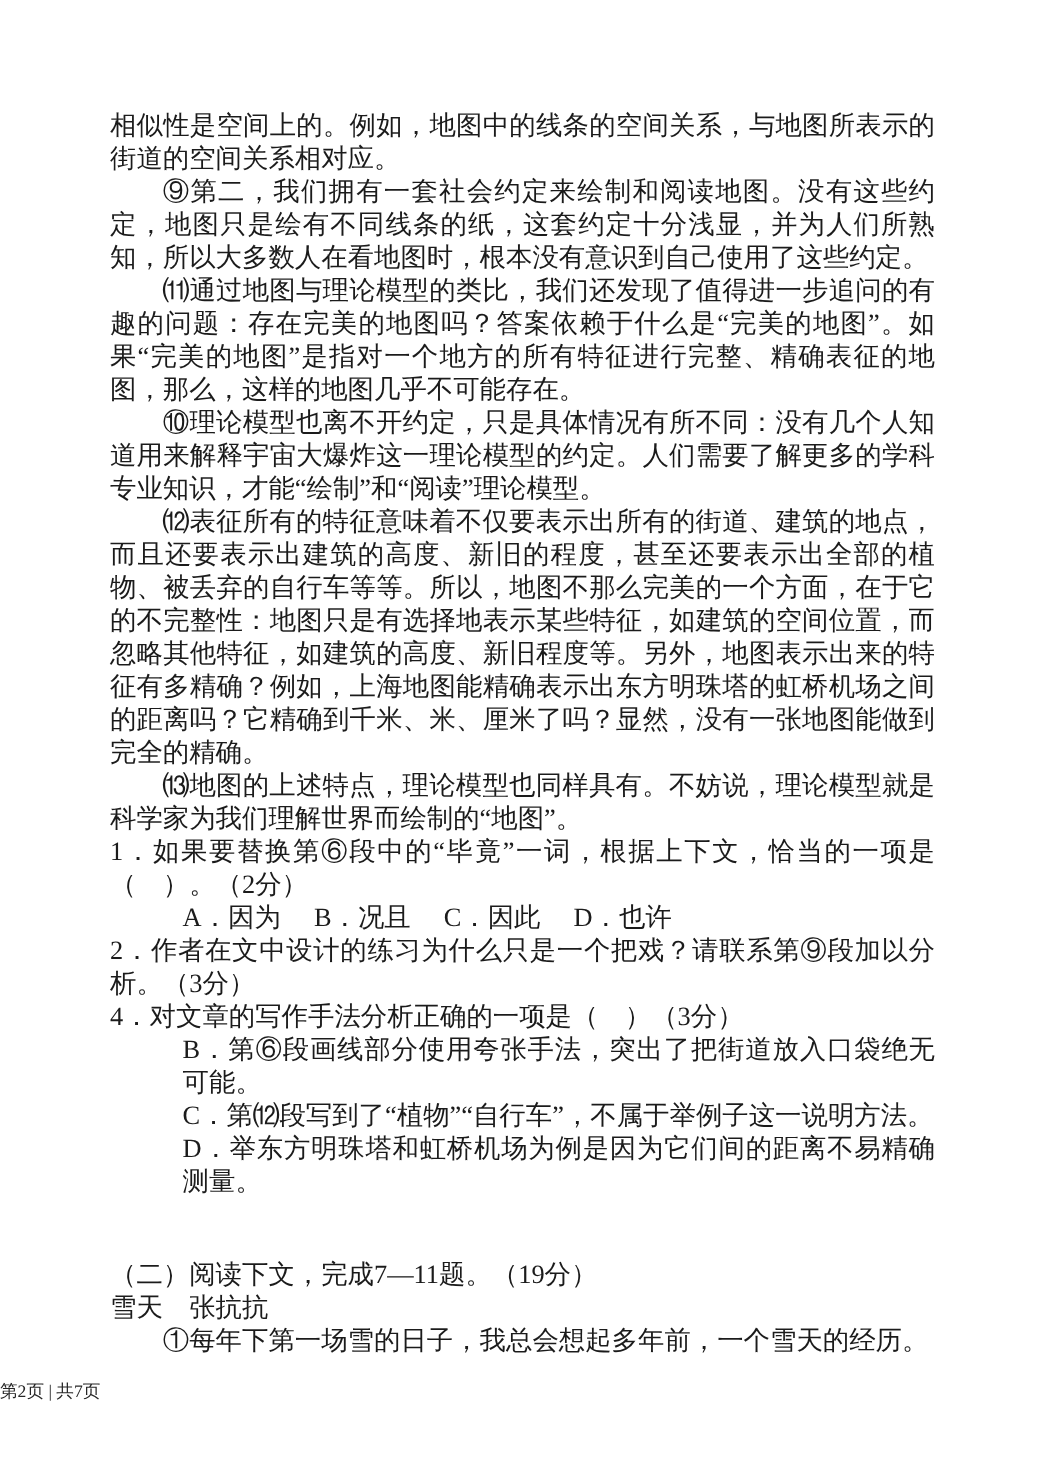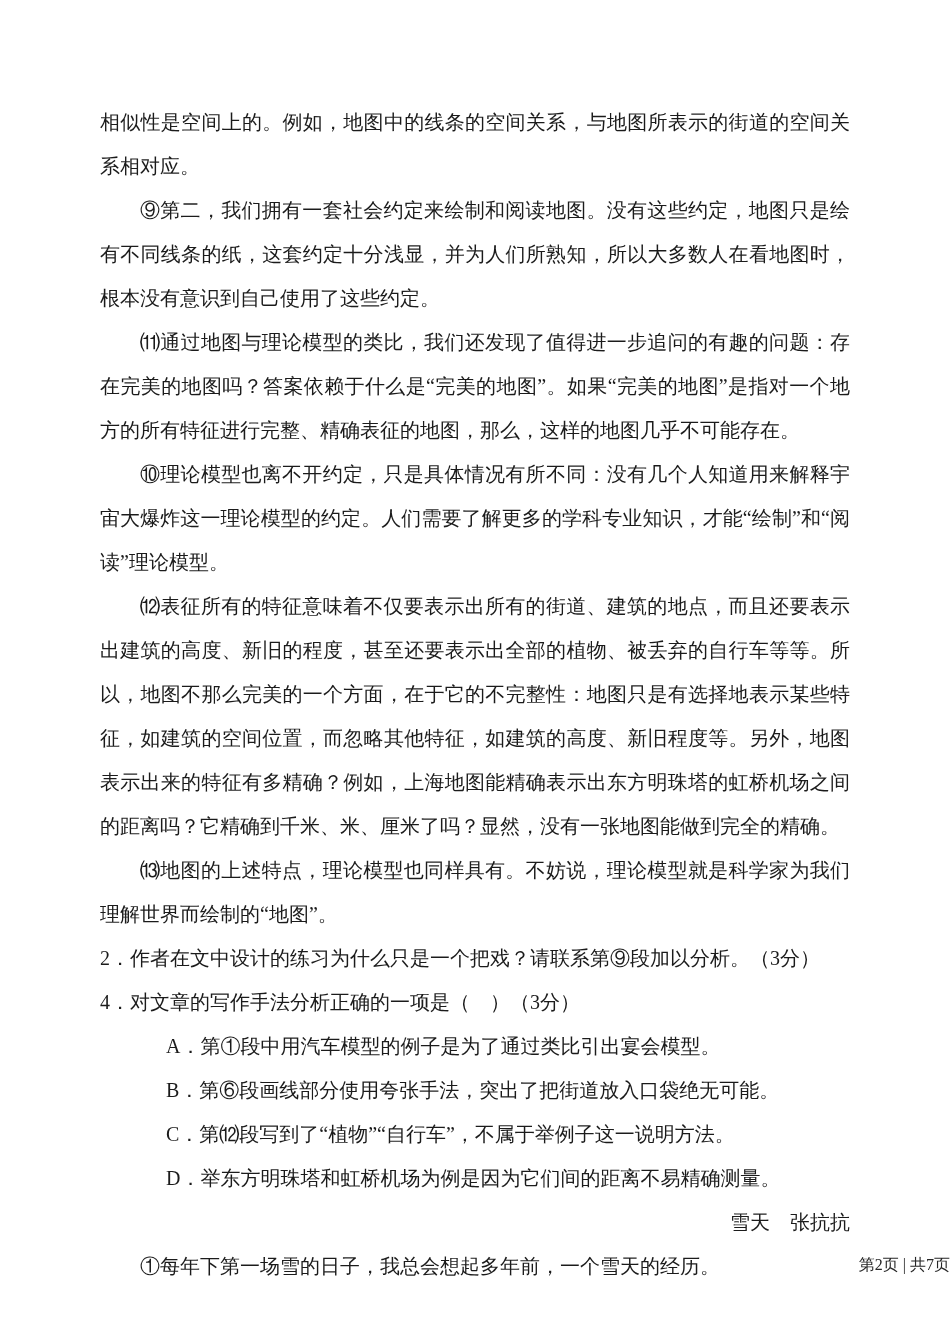--- a/index.html
+++ b/index.html
@@ -11,22 +11,22 @@
     background: #ffffff;
     font-family: "Liberation Serif", "DejaVu Serif", serif;
     color: #1b1b1b;
     overflow: hidden;
   }
   .content {
     position: absolute;
     left: 100px;
     right: 100px;
     top: 100px;
-    font-size: 20px;
-    line-height: 44px;
+    font-size: 24px;
+    line-height: 30px;
     text-align: justify;
     word-break: break-all;
   }
   .para { text-indent: 2em; }
   .no-indent { text-indent: 0; }
   .q-line { text-indent: 0; }
   .options-inline {
     display: flex;
     gap: 30px;
     padding-left: 66px;
@@ -34,57 +34,66 @@
   .option-line { padding-left: 66px; text-indent: 0; }
   .blank {
     display: inline-block;
     width: 76px;
     height: 1px;
     border-bottom: 2px solid #111111;
     vertical-align: -4px;
     margin-right: 8px;
   }
   .section2-header { margin-top: 54px; text-indent: 0; }
-  .essay-title { text-align: right; text-indent: 0; }
+  .essay-title { text-align: left; text-indent: 0; }
   .footer {
     position: absolute;
     left: 0;
     right: 0;
     bottom: 68px;
-    text-align: right;
+    text-align: left;
     font-size: 16px;
     color: #262626;
   }
 </style>
 </head>
 <body>
 
 <div class="page">
   <div class="content">
 
     <p class="para no-indent">相似性是空间上的。例如，地图中的线条的空间关系，与地图所表示的街道的空间关系相对应。</p>
     <p class="para">⑨第二，我们拥有一套社会约定来绘制和阅读地图。没有这些约定，地图只是绘有不同线条的纸，这套约定十分浅显，并为人们所熟知，所以大多数人在看地图时，根本没有意识到自己使用了这些约定。</p>
     <p class="para">⑾通过地图与理论模型的类比，我们还发现了值得进一步追问的有趣的问题：存在完美的地图吗？答案依赖于什么是“完美的地图”。如果“完美的地图”是指对一个地方的所有特征进行完整、精确表征的地图，那么，这样的地图几乎不可能存在。</p>
     <p class="para">⑩理论模型也离不开约定，只是具体情况有所不同：没有几个人知道用来解释宇宙大爆炸这一理论模型的约定。人们需要了解更多的学科专业知识，才能“绘制”和“阅读”理论模型。</p>
     <p class="para">⑿表征所有的特征意味着不仅要表示出所有的街道、建筑的地点，而且还要表示出建筑的高度、新旧的程度，甚至还要表示出全部的植物、被丢弃的自行车等等。所以，地图不那么完美的一个方面，在于它的不完整性：地图只是有选择地表示某些特征，如建筑的空间位置，而忽略其他特征，如建筑的高度、新旧程度等。另外，地图表示出来的特征有多精确？例如，上海地图能精确表示出东方明珠塔的虹桥机场之间的距离吗？它精确到千米、米、厘米了吗？显然，没有一张地图能做到完全的精确。</p>
     <p class="para">⒀地图的上述特点，理论模型也同样具有。不妨说，理论模型就是科学家为我们理解世界而绘制的“地图”。</p>
 
+    <div>
+      <p class="q-line">1．如果要替换第⑥段中的“毕竟”一词，根据上下文，恰当的一项是（　）。（2分）</p>
+      <div class="options-inline">
+        <span>A．因为</span>
+        <span>B．况且</span>
+        <span>C．因此</span>
+        <span>D．也许</span>
+      </div>
+    </div>
 
     <p class="q-line">2．作者在文中设计的练习为什么只是一个把戏？请联系第⑨段加以分析。（3分）</p>
 
 
     <div>
       <p class="q-line">4．对文章的写作手法分析正确的一项是（　）（3分）</p>
-      <p class="option-line">A．第①段中用汽车模型的例子是为了通过类比引出宴会模型。</p>
       <p class="option-line">B．第⑥段画线部分使用夸张手法，突出了把街道放入口袋绝无可能。</p>
       <p class="option-line">C．第⑿段写到了“植物”“自行车”，不属于举例子这一说明方法。</p>
       <p class="option-line">D．举东方明珠塔和虹桥机场为例是因为它们间的距离不易精确测量。</p>
     </div>
 
 
+    <p class="section2-header">（二）阅读下文，完成7—11题。（19分）</p>
     <p class="essay-title">雪天　张抗抗</p>
     <p class="para">①每年下第一场雪的日子，我总会想起多年前，一个雪天的经历。</p>
 
   </div>
 
   <div class="footer">
     <span>第2页 | 共7页</span>
   </div>
 </div>
 

